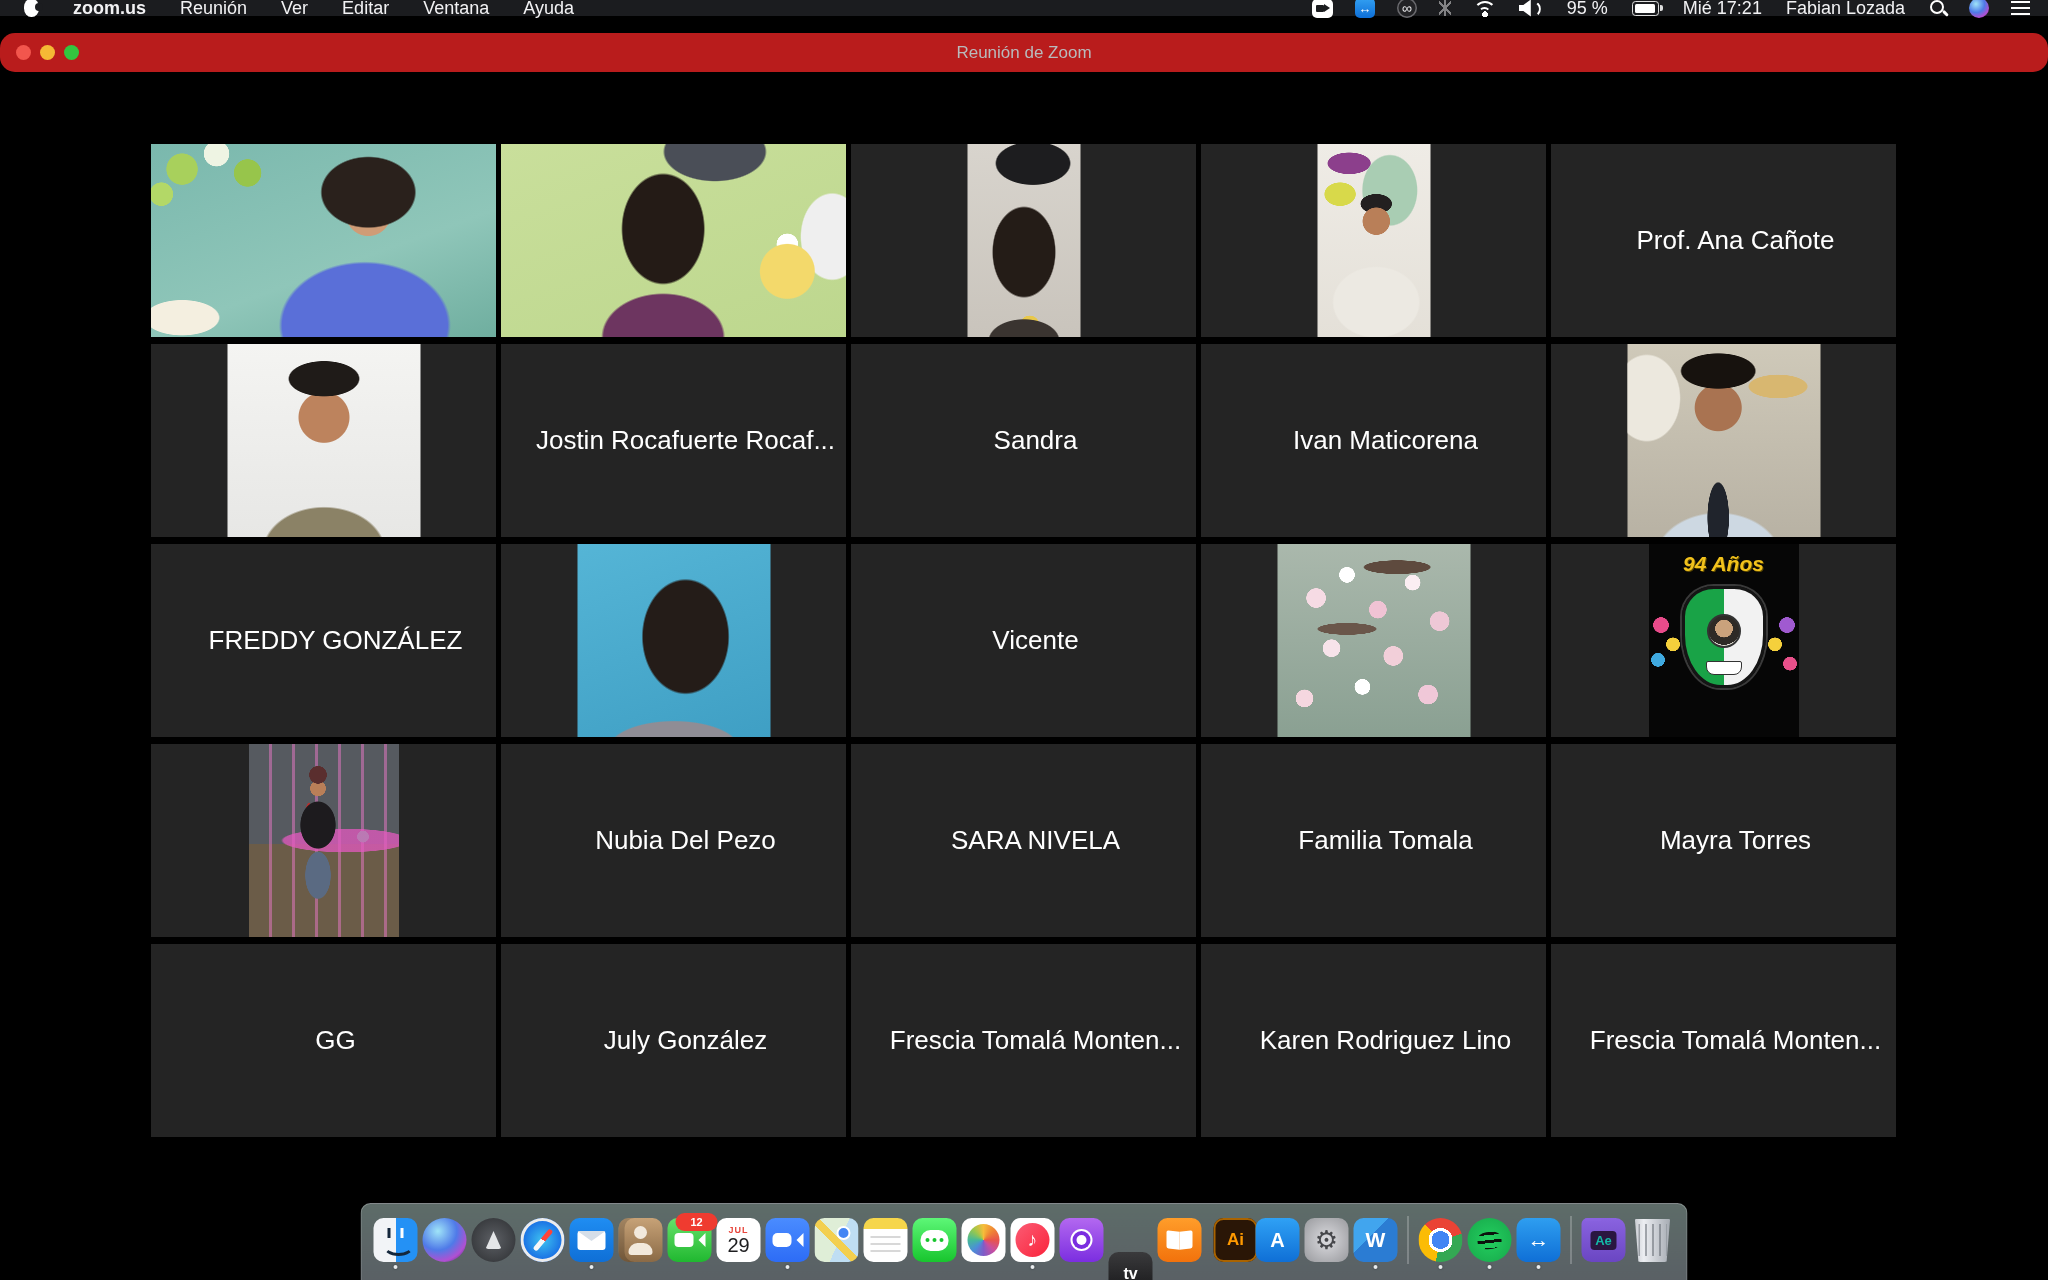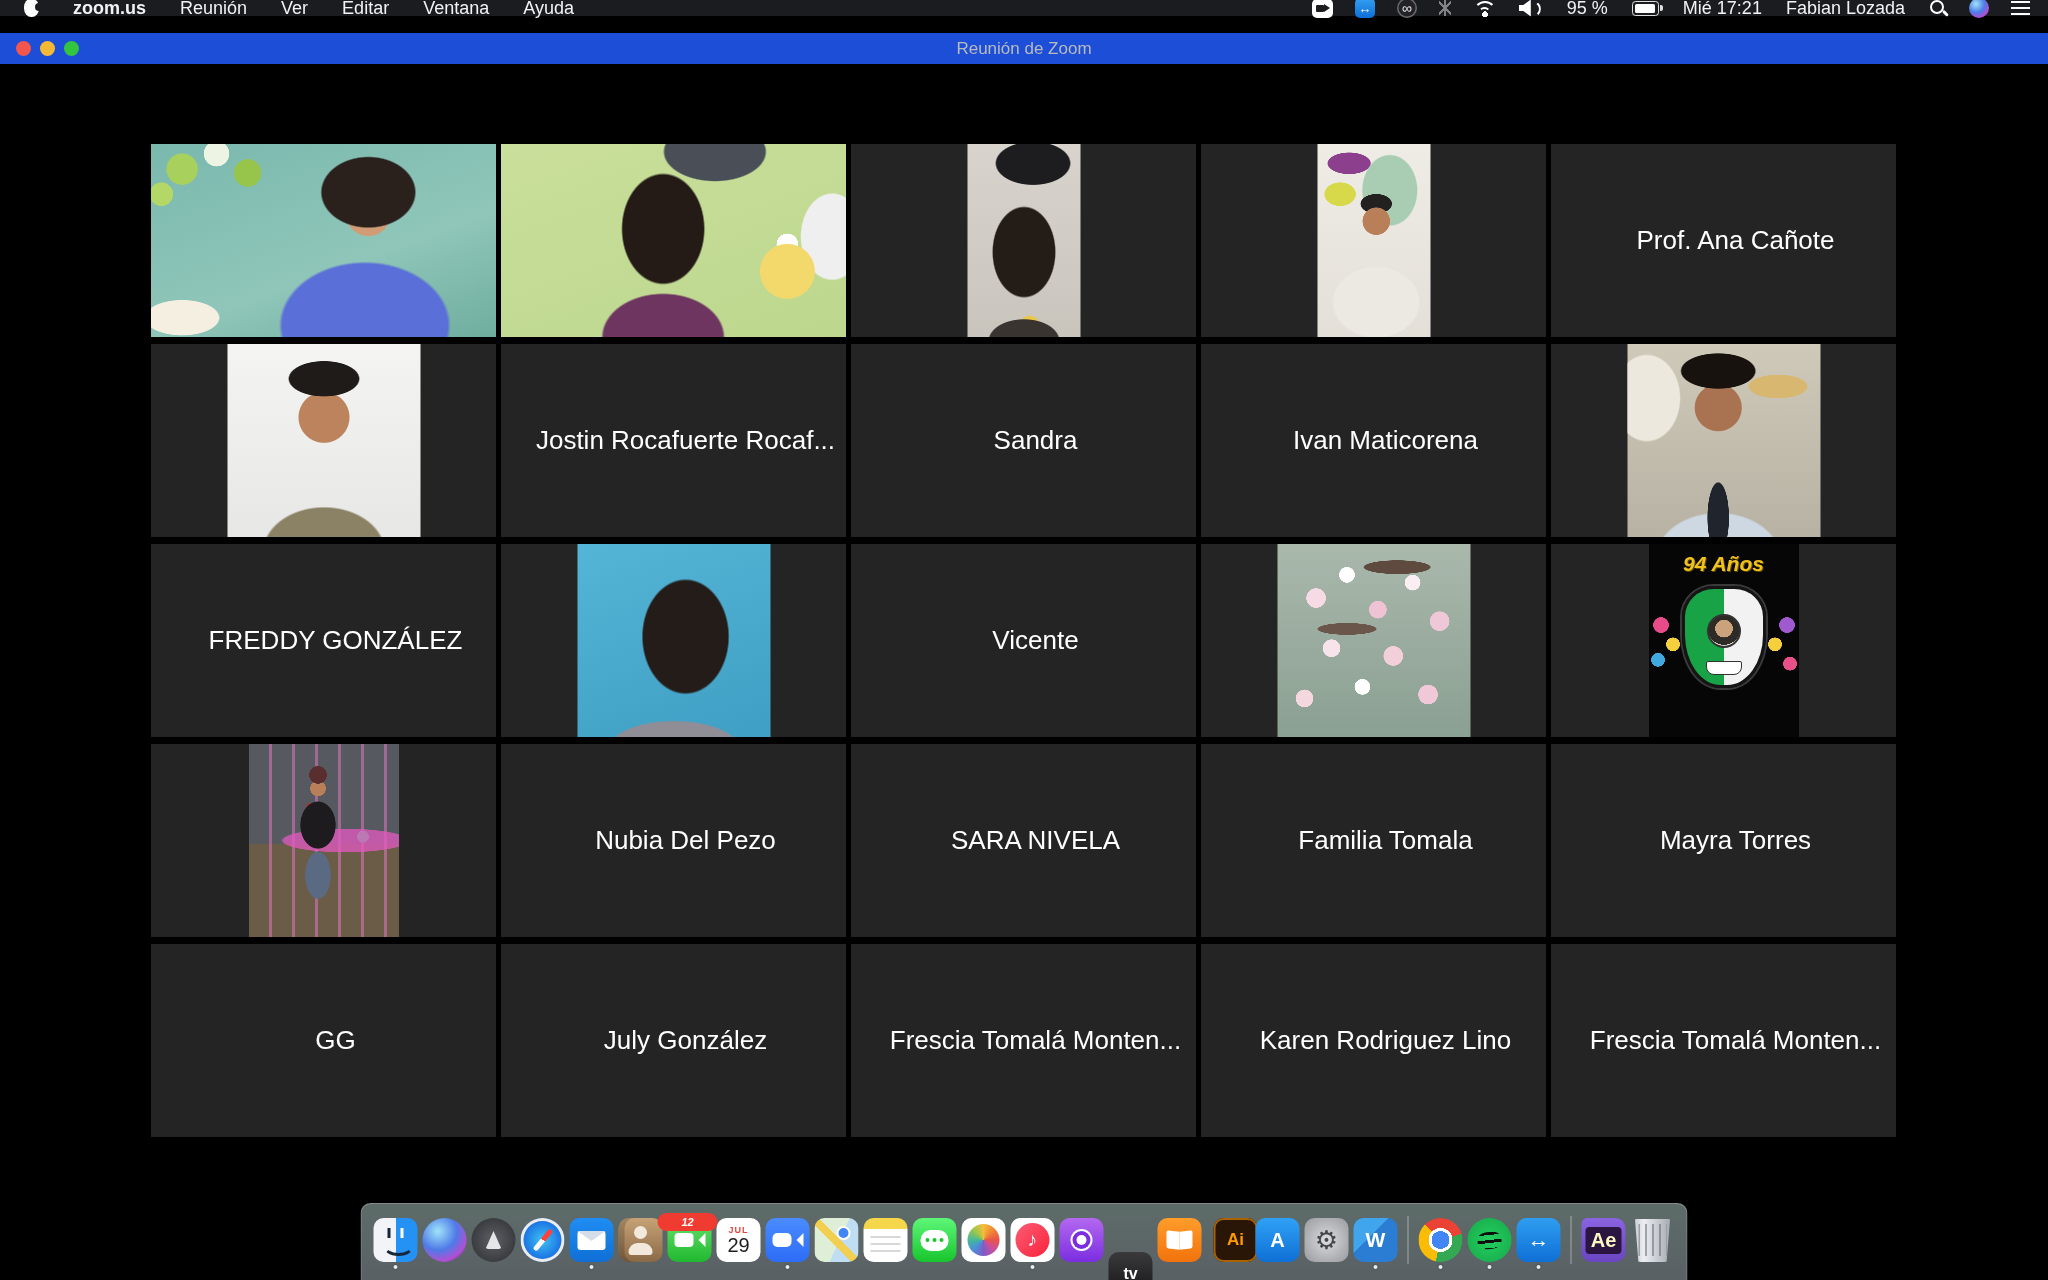--- a/index.html
+++ b/index.html
@@ -38,22 +38,22 @@
   .mi-battery{width:25px;height:13px;border:1.5px solid rgba(255,255,255,.85);border-radius:3.5px;}
   .mi-battery::before{content:"";position:absolute;inset:2px;right:3px;background:#fff;border-radius:1.5px;}
   .mi-battery::after{content:"";position:absolute;right:-5px;top:3px;width:2.5px;height:6px;background:rgba(255,255,255,.85);border-radius:0 2px 2px 0;}
   .mi-spotlight-search{width:18px;height:18px;}
   .mi-spotlight-search::before{content:"";position:absolute;left:1px;top:1px;width:10px;height:10px;border:2.5px solid #fff;border-radius:50%;}
   .mi-spotlight-search::after{content:"";position:absolute;right:1px;bottom:0;width:2.5px;height:7px;background:#fff;border-radius:2px;transform:rotate(-45deg);}
   .mi-siri{width:20px;height:20px;border-radius:50%;background:radial-gradient(circle at 35% 30%,#9fe4f8,#4f7ae8 45%,#b050d2 72%,#2a1956);}
   .mi-notification-list{width:19px;height:14px;background:repeating-linear-gradient(180deg,#fff 0 2.5px,transparent 2.5px 6px);}
 
   
-  .titlebar{position:absolute;top:33px;left:0;right:0;height:31px;background:#1d4ed8;z-index:25;
-    display:flex;align-items:center;justify-content:center;}
+  .titlebar{position:absolute;top:33px;left:0;right:0;height:39px;background:#b91c1c;z-index:25;
+    display:flex;align-items:center;justify-content:center;border-radius:15px;}
   .traffic{position:absolute;left:16px;top:0;height:100%;display:flex;align-items:center;gap:9px;}
   .tl{width:15px;height:15px;border-radius:50%;}
   .tl-close{background:#f2564d;}
   .tl-min{background:#f5b935;}
   .tl-zoom{background:#33c53f;}
   .win-title{color:#b9babc;font-size:17px;}
 
   
   .stage{position:absolute;top:64px;left:0;right:0;bottom:0;background:#000;}
   .grid{position:absolute;left:151px;top:80px;display:grid;
@@ -163,21 +163,21 @@
 
   
   .dock{position:absolute;left:50%;bottom:0;transform:translateX(-50%);height:62px;z-index:40;
     display:flex;align-items:center;gap:5px;padding:5px 12px 9px;
     background:linear-gradient(180deg,rgba(170,196,190,.55),rgba(150,160,168,.6));
     border:1px solid rgba(255,255,255,.25);border-bottom:none;border-radius:10px 10px 0 0;}
   .dock-item{position:relative;width:44px;height:44px;}
   .di{width:44px;height:44px;border-radius:10px;position:relative;display:flex;align-items:center;justify-content:center;overflow:hidden;}
   .ind{position:absolute;left:50%;bottom:-7px;transform:translateX(-50%);width:4px;height:4px;border-radius:50%;background:#e8ecee;box-shadow:0 0 2px rgba(0,0,0,.5);}
   .badge{position:absolute;top:-5px;right:-6px;min-width:18px;height:18px;border-radius:9px;background:#ef3b30;
-    color:#fff;font-size:11px;font-weight:700;display:flex;align-items:center;justify-content:center;padding:0 21px;z-index:2;font-style:italic;}
+    color:#fff;font-size:11px;font-weight:700;display:flex;align-items:center;justify-content:center;padding:0 12px;z-index:2;}
   .dock-sep{width:1px;height:48px;background:rgba(255,255,255,.45);margin:0 5px;}
   .di-label{position:relative;z-index:2;color:#fff;font-weight:700;}
 
   .ic-finder{background:linear-gradient(90deg,#f2f4f7 0 50%,#2491f5 50%);}
   .ic-finder::before{content:"";position:absolute;left:14px;top:10px;width:3px;height:10px;background:#14273c;box-shadow:13px 0 0 #fff;}
   .ic-finder::after{content:"";position:absolute;left:9px;top:16px;width:26px;height:16px;border:3px solid transparent;border-bottom-color:#14273c;border-radius:50%;}
   .ic-siri{border-radius:50%;background:radial-gradient(circle at 35% 30%,#9fe4f8,#4f7ae8 45%,#b050d2 72%,#2a1956);}
   .ic-launchpad{border-radius:50%;background:radial-gradient(circle,#5c5f64,#2c2e31);}
   .ic-launchpad::before{content:"";border-left:8px solid transparent;border-right:8px solid transparent;border-bottom:18px solid #e4e6e8;border-radius:3px;}
   .ic-safari{border-radius:50%;background:radial-gradient(circle,#3ec2f0,#1668e3 70%);box-shadow:inset 0 0 0 3px #ececec;}
@@ -231,21 +231,21 @@
   .ic-chrome{border-radius:50%;background:
     radial-gradient(circle at 50% 50%,#4285f4 0 9px,#fff 9px 12px,transparent 12px),
     conic-gradient(from -45deg,#ea4335 0 33%,#34a853 0 66%,#fbbc05 0);}
   .ic-spotify{border-radius:50%;background:radial-gradient(circle,#23cf5f,#17a74a);}
   .ic-spotify::before{content:"";width:24px;height:17px;border-radius:40%;transform:rotate(-6deg);
     background:repeating-linear-gradient(180deg,#0c120d 0 3px,transparent 3px 8px);}
   .ic-teamviewer{background:linear-gradient(180deg,#2e9ef0,#0f6fd6);}
   .ic-teamviewer .di-label{font-size:22px;font-weight:400;}
   .ic-after-effects-folder{background:linear-gradient(180deg,#8a63e0,#6a46c2);border-radius:6px 10px 10px 10px;}
   .ic-after-effects-folder::before{content:"";position:absolute;top:-4px;left:3px;width:17px;height:7px;background:#8a63e0;border-radius:4px 4px 0 0;}
-  .ic-after-effects-folder .di-label{background:#2a1640;color:#fef9c3;padding:2px 5px;border-radius:4px;font-size:20px;}
+  .ic-after-effects-folder .di-label{background:#2a1640;color:#14b8a6;padding:2px 5px;border-radius:4px;font-size:13px;}
   .ic-trash{background:linear-gradient(90deg,#b8bcc2,#eceef2 30%,#9aa0a8);
     clip-path:polygon(10% 2%,90% 2%,82% 100%,18% 100%);}
   .ic-trash::before{content:"";position:absolute;inset:6px 8px;background:repeating-linear-gradient(90deg,rgba(90,96,104,.5) 0 2px,transparent 2px 7px);}
 </style>
 </head>
 <body>
 
 <div class="menubar">
   <div class="mb-left">
     <span class="apple"></span>

